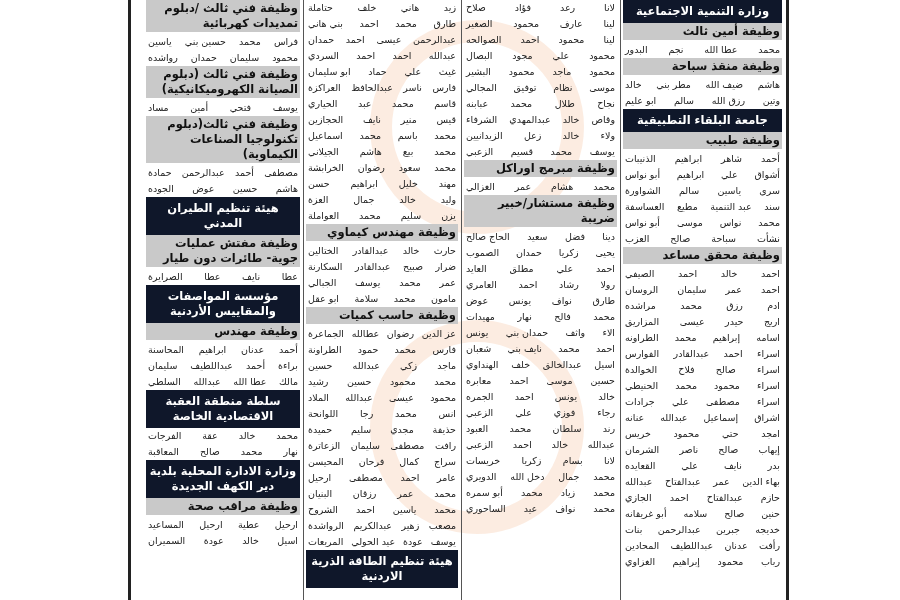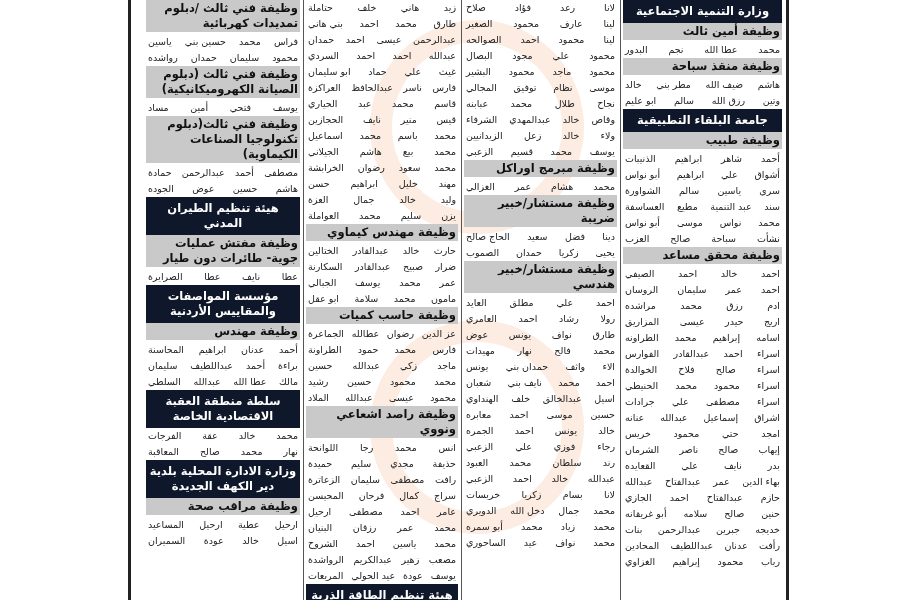--- a/index.html
+++ b/index.html
@@ -296,21 +296,20 @@
         <span>الحاج صالح</span>
       </div>
       <div class="row">
         <span>يحيى</span>
         <span>زكريا</span>
         <span>حمدان</span>
         <span>الصموب</span>
       </div>
     </div>
     <div class="blk">
-      <div class="hdr-light">وظيفة مستشار/خبير هندسي</div>
       <div class="row">
         <span>احمد</span>
         <span>علي</span>
         <span>مطلق</span>
         <span>العايد</span>
       </div>
       <div class="row">
         <span>رولا</span>
         <span>رشاد</span>
         <span>احمد</span>
@@ -548,21 +547,20 @@
         <span>رشيد</span>
       </div>
       <div class="row">
         <span>محمود</span>
         <span>عيسى</span>
         <span>عبدالله</span>
         <span>الملاد</span>
       </div>
     </div>
     <div class="blk">
-      <div class="hdr-light">وظيفة راصد اشعاعي ونووي</div>
       <div class="row">
         <span>انس</span>
         <span>محمد</span>
         <span>رجا</span>
         <span>اللوانحة</span>
       </div>
       <div class="row">
         <span>حذيفة</span>
         <span>مجدي</span>
         <span>سليم</span>

